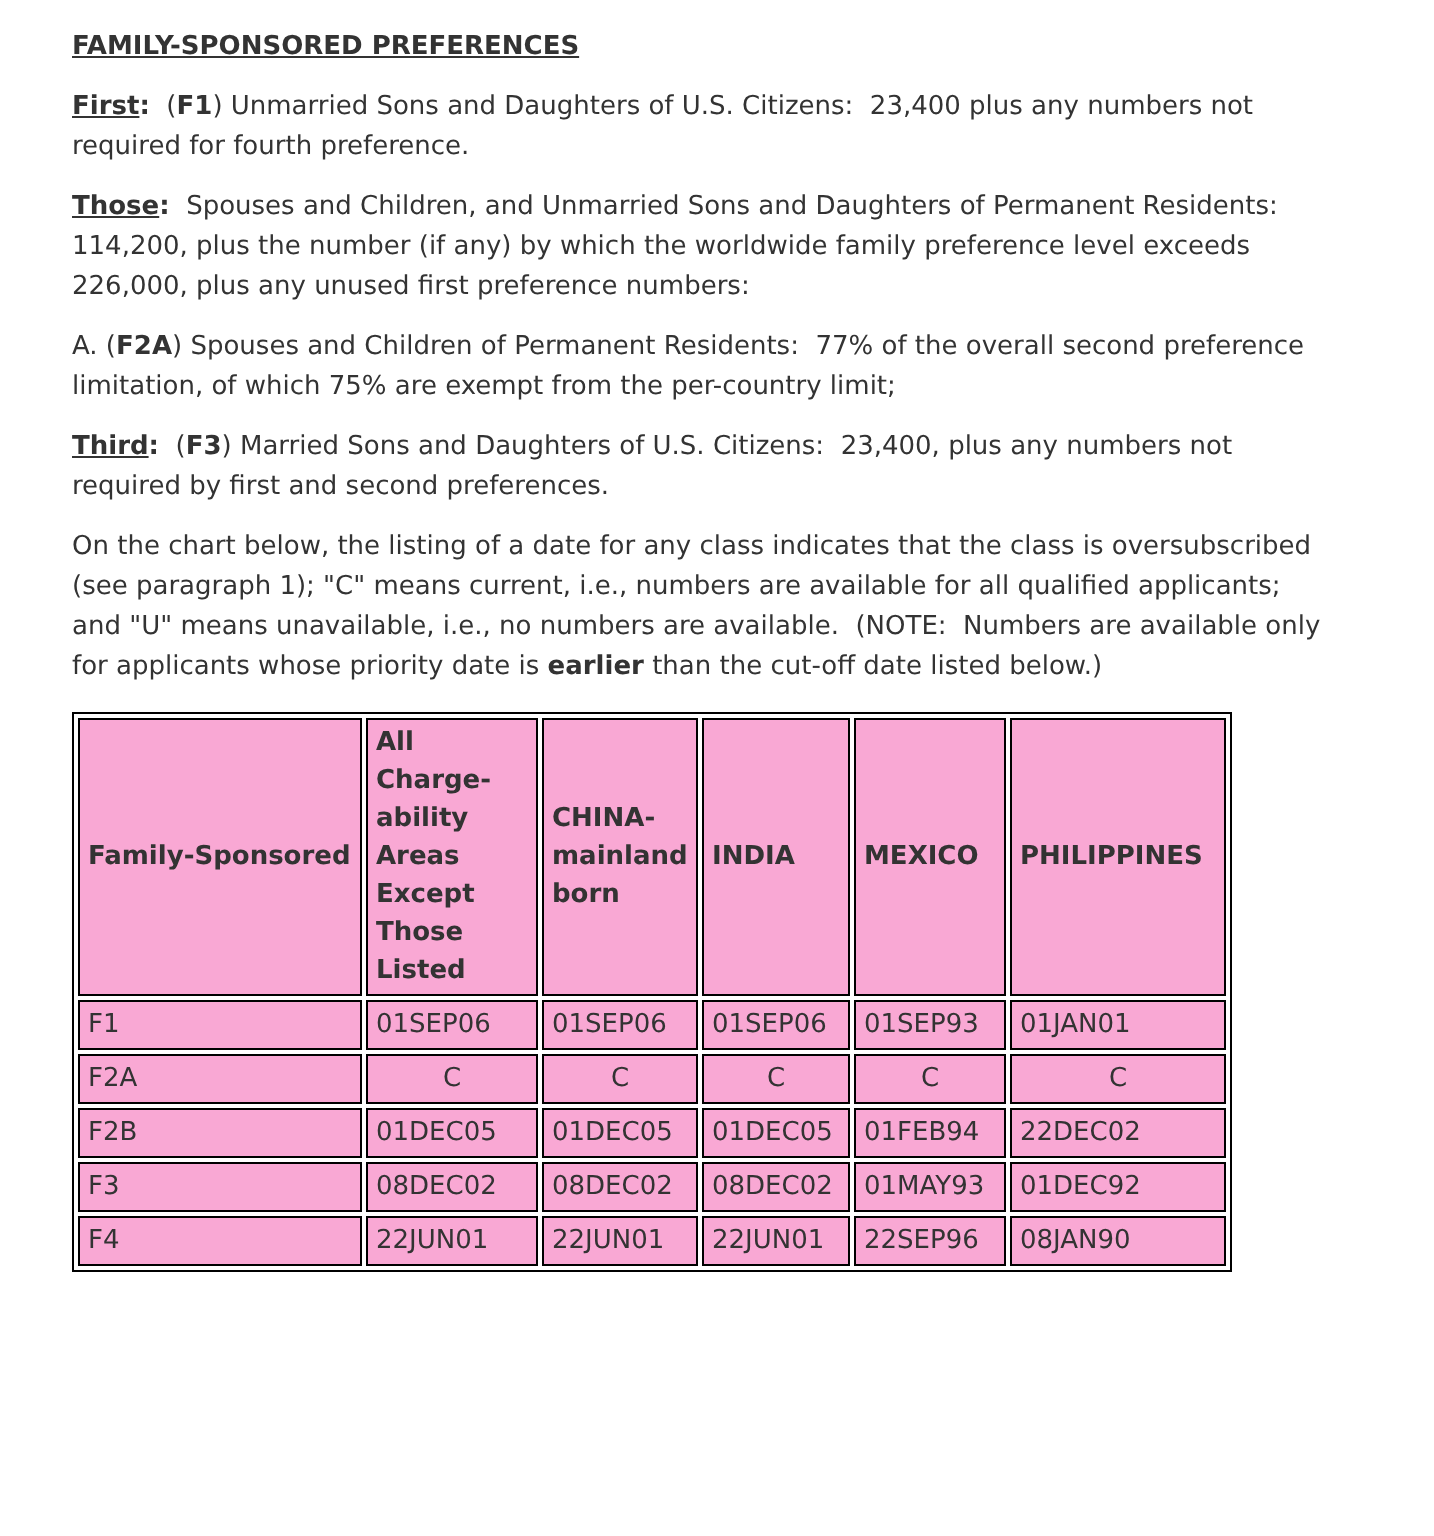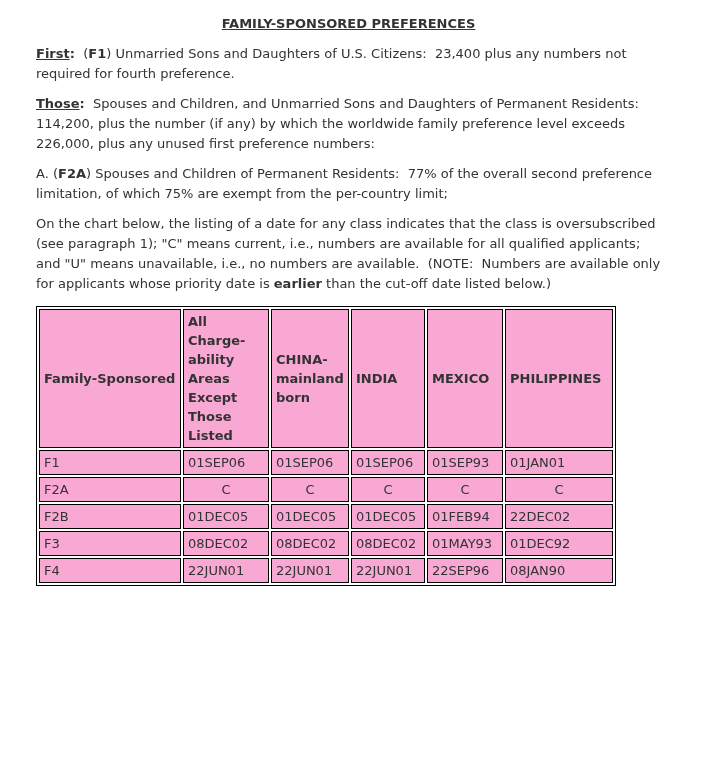--- a/index.html
+++ b/index.html
@@ -13,21 +13,20 @@
   .doc {
     width: 625px;
     padding: 14px 0 0 36px;
   }
   .heading {
     font-weight: bold;
     text-decoration: underline;
     line-height: 20px;
     margin: 0 0 10px 0;
     white-space: pre-wrap;
-    text-align: center;
   }
   p.para {
     margin: 10px 0;
     line-height: 20px;
     white-space: pre-wrap;
   }
   .b  { font-weight: bold; }
   .bu { font-weight: bold; text-decoration: underline; }
 
   table.cutoff {
@@ -59,20 +58,21 @@
 </head>
 <body style="color: rgb(51, 51, 51); background: rgb(255, 255, 255);">
 
 <div class="doc">
   <div class="heading">FAMILY-SPONSORED PREFERENCES</div>
 
   <div id="paragraphs">
       <p class="para"><span class="bu">First</span><span class="b">:</span><span>  (</span><span class="b">F1</span><span>) Unmarried Sons and Daughters of U.S. Citizens:  23,400 plus any numbers not required for fourth preference.</span></p>
       <p class="para"><span class="bu">Those</span><span class="b">:</span><span>  Spouses and Children, and Unmarried Sons and Daughters of Permanent Residents:  114,200, plus the number (if any) by which the worldwide family preference level exceeds 226,000, plus any unused first preference numbers:</span></p>
       <p class="para"><span>A. (</span><span class="b">F2A</span><span>) Spouses and Children of Permanent Residents:  77% of the overall second preference limitation, of which 75% are exempt from the per-country limit;</span></p>
+      <p class="para"><span class="bu">Third</span><span class="b">:</span><span>  (</span><span class="b">F3</span><span>) Married Sons and Daughters of U.S. Citizens:  23,400, plus any numbers not required by first and second preferences.</span></p>
       <p class="para"><span>On the chart below, the listing of a date for any class indicates that the class is oversubscribed (see paragraph 1); "C" means current, i.e., numbers are available for all qualified applicants; and "U" means unavailable, i.e., no numbers are available.  (NOTE:  Numbers are available only for applicants whose priority date is </span><span class="b">earlier</span><span> than the cut-off date listed below.)</span></p>
     </div>
 
   <table class="cutoff">
     <thead>
       <tr id="header-row">
           <th>Family-Sponsored</th>
           <th>All Charge-ability Areas Except Those Listed</th>
           <th>CHINA-mainland born</th>
           <th>INDIA</th>

